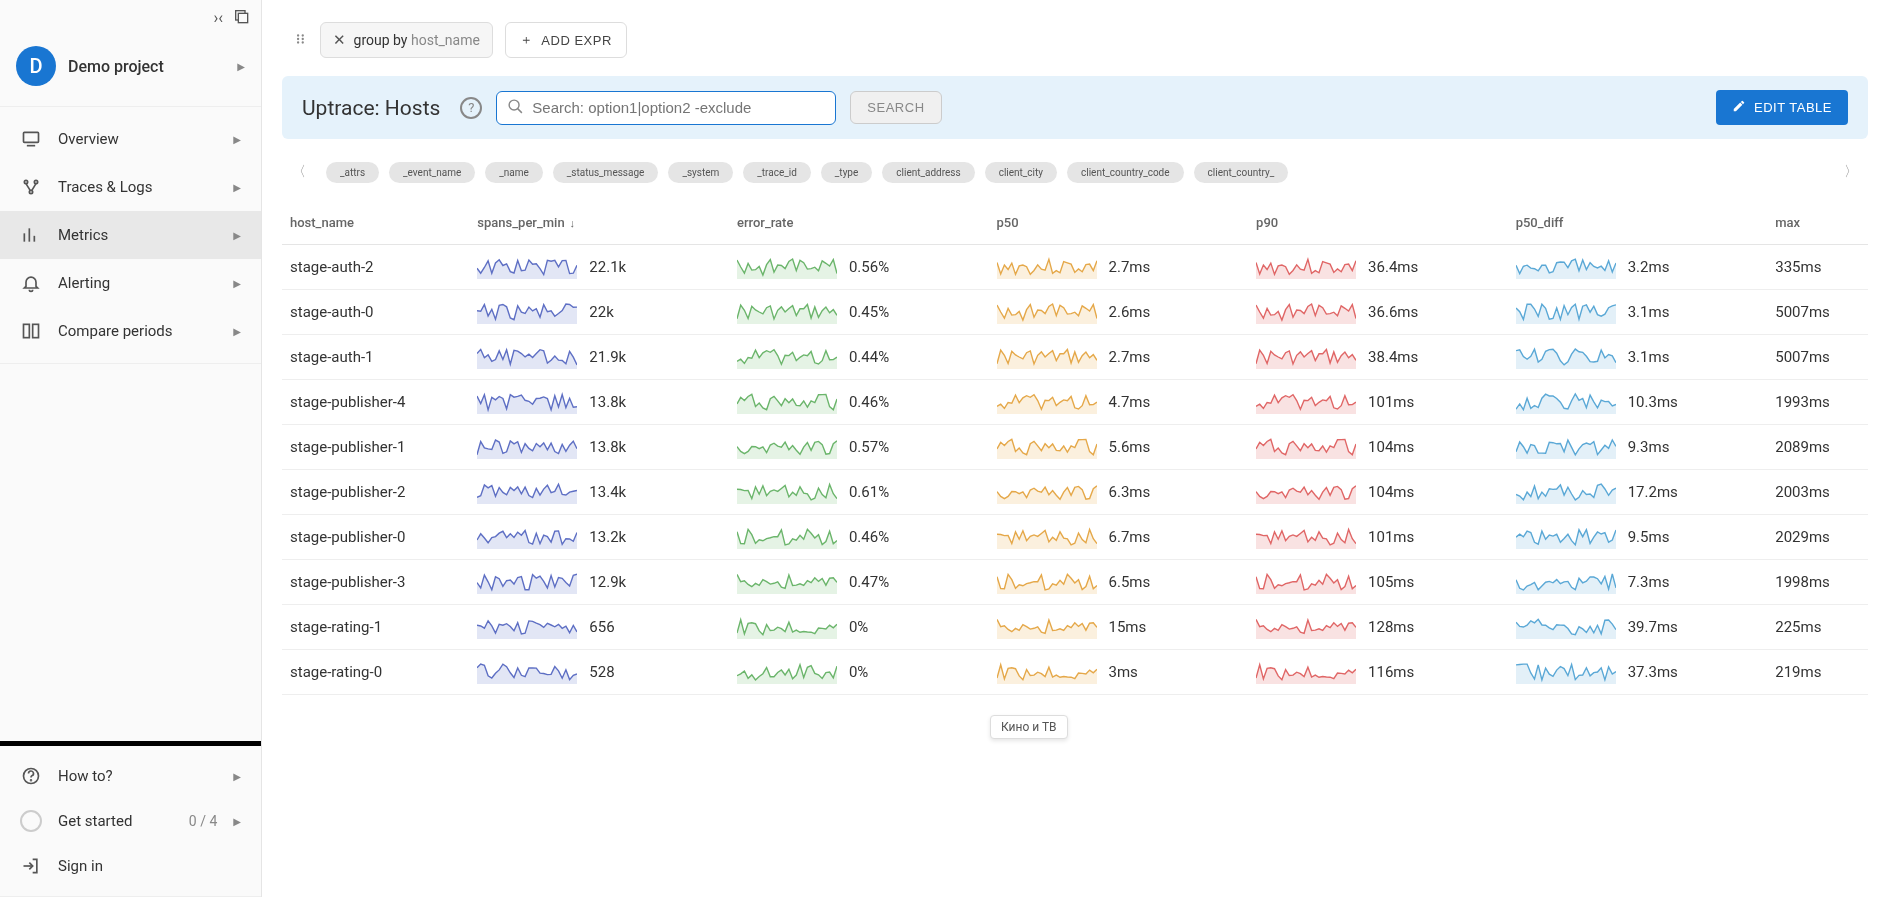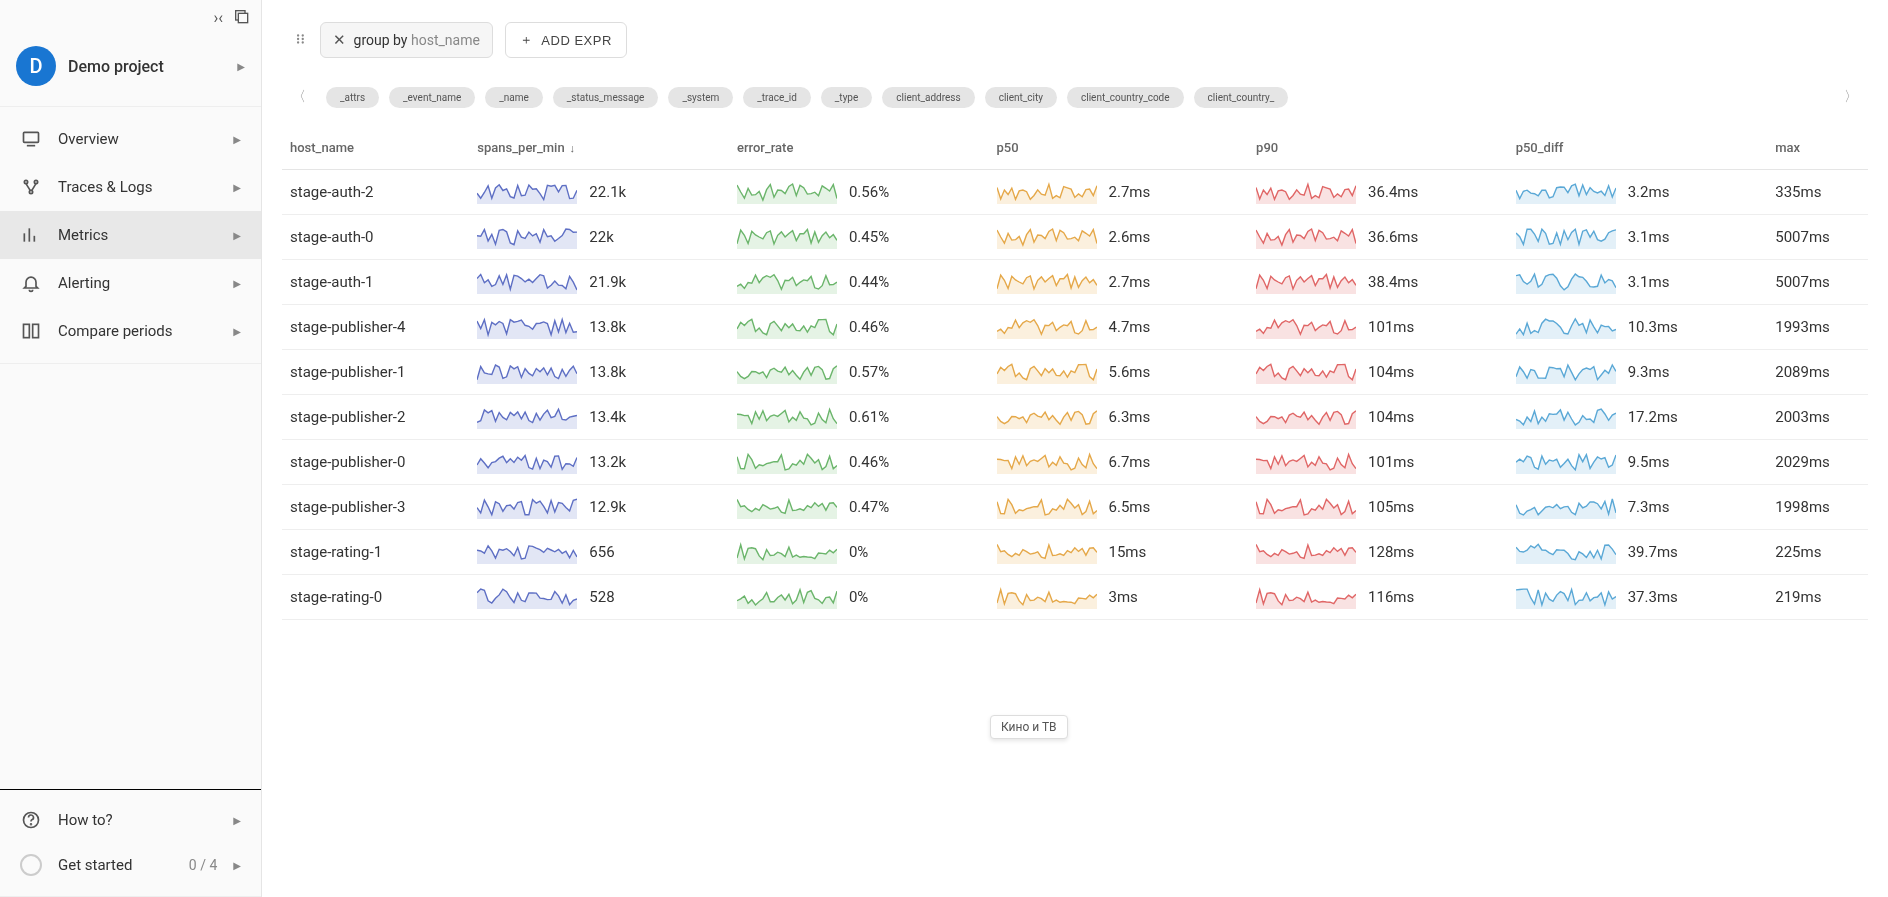--- a/index.html
+++ b/index.html
@@ -13,21 +13,21 @@
   .project-row { display: flex; align-items: center; padding: 10px 16px 20px; gap: 12px; cursor: pointer; }
   .project-avatar { width: 40px; height: 40px; border-radius: 50%; background: #1976d2; color: white; display: flex; align-items: center; justify-content: center; font-size: 20px; font-weight: 500; }
   .project-name { font-size: 16px; font-weight: 500; flex: 1; }
   .chev { color: #888; font-size: 10px; }
   .nav { list-style: none; padding: 8px 0; border-top: 1px solid #eee; border-bottom: 1px solid #eee; }
   .nav-item { display: flex; align-items: center; padding: 14px 20px; gap: 16px; cursor: pointer; }
   .nav-item.active { background: #e8e8e8; }
   .nav-item .nav-icon { width: 22px; display: flex; align-items: center; justify-content: center; color: #555; }
   .nav-item .label { flex: 1; font-size: 15px; }
   .sidebar-spacer { flex: 1; }
-  .sidebar-bottom { border-top: 1px solid #000000; }
+  .sidebar-bottom { border-top: 5px solid #000000; }
   .sidebar-bottom .nav-item { padding: 12px 20px; }
   .progress-ring { width: 22px; height: 22px; border: 2px solid #ccc; border-radius: 50%; }
   .progress-txt { color: #888; margin-left: 2px; }
   
   .main { flex: 1; display: flex; flex-direction: column; overflow: hidden; }
   .toolbar { padding: 10px 32px 0; }
   .filter-row { display: flex; align-items: center; gap: 20px; padding: 4px 0; color: #555; }
   .filter-icon { color: #555; }
   .tb-link { color: #666; font-size: 14px; letter-spacing: 0.3px; cursor: pointer; }
   .group-row { display: flex; align-items: center; gap: 12px; padding: 12px 0 18px; }
@@ -151,20 +151,30 @@
           </span>
           <span class="label">How to?</span>
           <span class="chev">▶</span>
         </li>
         <li class="nav-item">
           <div class="progress-ring"></div>
           <span class="label">Get started</span>
           <span class="progress-txt">0 / 4</span>
           <span class="chev">▶</span>
         </li>
+        <li class="nav-item">
+          <span class="nav-icon">
+            <svg width="20" height="20" viewBox="0 0 24 24" fill="none" stroke="currentColor" stroke-width="2">
+              <path d="M14 4h5v16h-5"></path>
+              <path d="M3 12h11"></path>
+              <path d="M10 8l4 4-4 4"></path>
+            </svg>
+          </span>
+          <span class="label">Sign in</span>
+        </li>
       </ul>
   </aside>
 
   <main class="main">
     <div class="toolbar">
       <div class="group-row">
         <span class="drag-icon">
           <svg width="14" height="14" viewBox="0 0 24 24" fill="currentColor">
               <circle cx="7" cy="6" r="2"></circle>
               <circle cx="7" cy="12" r="2"></circle>
@@ -178,20 +188,43 @@
           <span class="x">✕</span>
           <span class="gb"><span>group by </span><span class="dim">host_name</span></span>
         </span>
         <button class="btn-outlined">
           <span>＋</span>
           <span>ADD EXPR</span>
         </button>
       </div>
     </div>
 
+    <div class="panel">
+      <span class="panel-title">Uptrace: Hosts</span>
+      <span class="help-icon">?</span>
+      <div class="search-box">
+        <span>
+          <svg width="17" height="17" viewBox="0 0 24 24" fill="none" stroke="#888" stroke-width="2">
+              <circle cx="10" cy="10" r="7"></circle>
+              <line x1="21" y1="21" x2="15" y2="15"></line>
+            </svg>
+        </span>
+        <input type="text" placeholder="Search: option1|option2 -exclude" style="">
+      </div>
+      <button class="search-btn">SEARCH</button>
+      <div class="panel-spacer"></div>
+      <button class="edit-table-btn">
+        <span>
+          <svg width="14" height="14" viewBox="0 0 24 24" fill="currentColor">
+              <path d="M3 17.25V21h3.75L17.81 9.94l-3.75-3.75L3 17.25zM20.71 7.04a1 1 0 0 0 0-1.41l-2.34-2.34a1 1 0 0 0-1.41 0l-1.83 1.83 3.75 3.75 1.83-1.83z"></path>
+            </svg>
+        </span>
+        <span>EDIT TABLE</span>
+      </button>
+    </div>
 
     <div class="tags-row">
       <span class="scroll-arrow">〈</span>
       <span id="tags-container" style="display:flex;gap:10px;flex:1;overflow:hidden;">
           <span class="tag">_attrs</span>
           <span class="tag">_event_name</span>
           <span class="tag">_name</span>
           <span class="tag">_status_message</span>
           <span class="tag">_system</span>
           <span class="tag">_trace_id</span>

